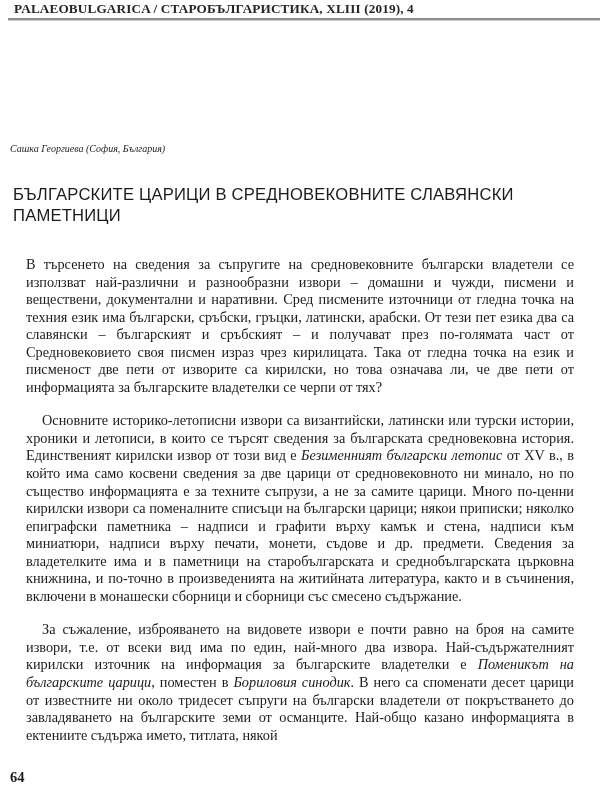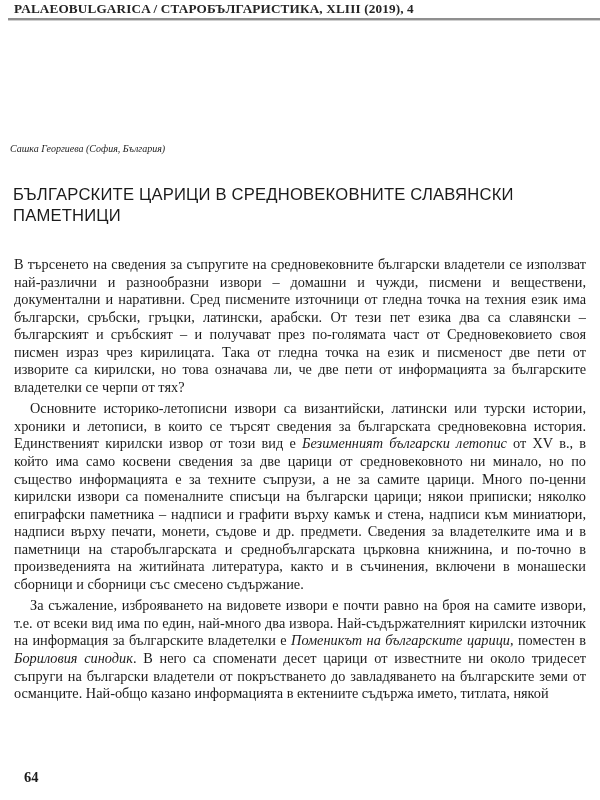--- a/index.html
+++ b/index.html
@@ -93,35 +93,35 @@
   .body-text {
     font-family: "Liberation Serif", "DejaVu Serif", serif;
     font-size: 14.3px;
     line-height: 17.55px;
     text-align: justify;
     text-justify: inter-word;
     color: #1b1b1b;
     hyphens: manual;
   }
   .body-text p {
-    margin: 4px;
+    margin: 16px;
     text-indent: 16px;
   }
   .body-text p.first {
     text-indent: 0;
   }
   .body-text i,
   .body-text .ital {
     font-style: italic;
   }
 
   
   .folio {
     position: absolute;
-    left: 24px;
+    left: 10px;
     bottom: 14px;
     font-family: "Liberation Serif", "DejaVu Serif", serif;
     font-size: 14.5px;
     font-weight: bold;
     color: #1b1b1b;
   }
 </style>
 </head>
 <body>
 

